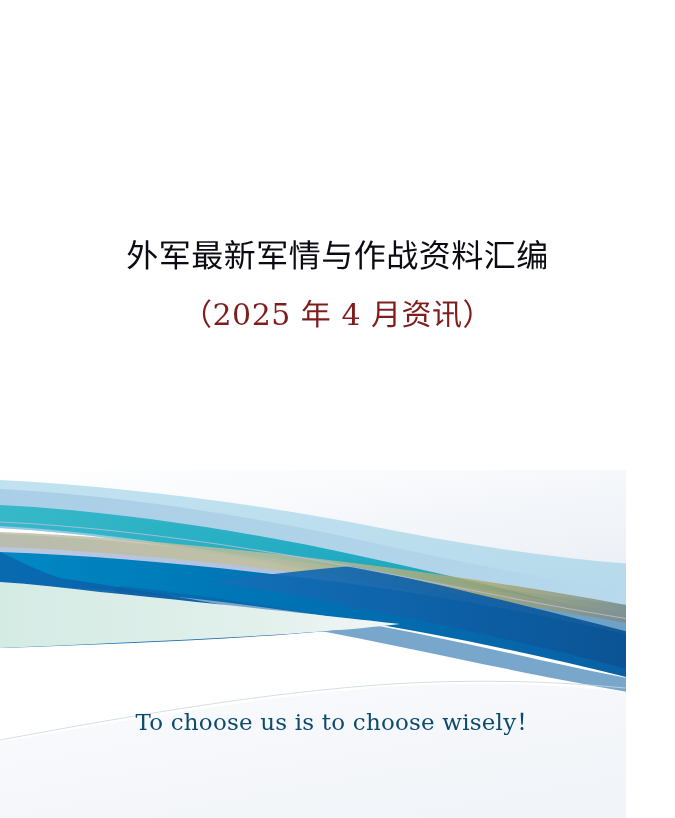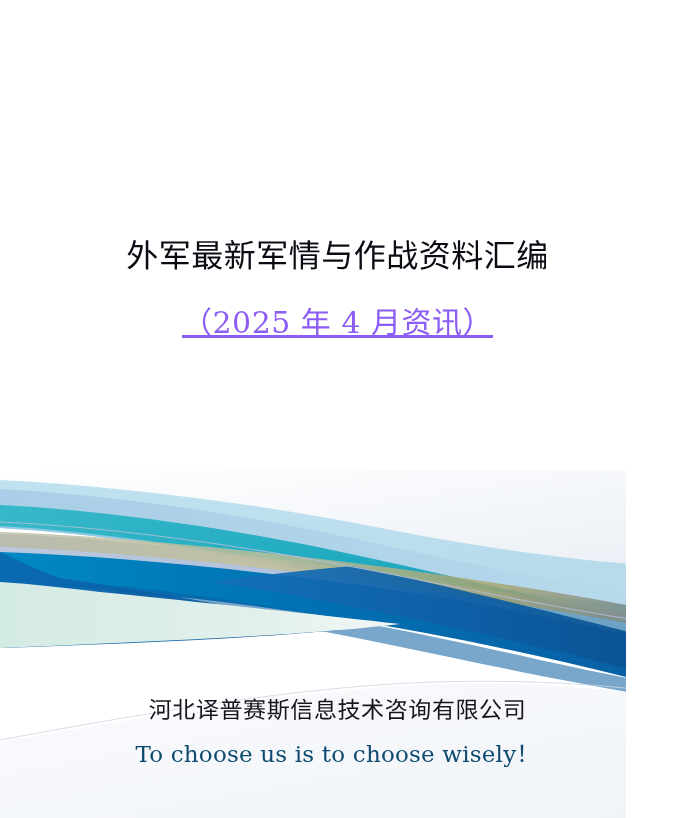--- a/index.html
+++ b/index.html
@@ -47,25 +47,24 @@
     font-size: 32px;
     line-height: 48px;
     letter-spacing: 0.5px;
     color: #0b0b14;
     white-space: nowrap;
   }
   .doc-subtitle {
     font-family: "DejaVu Serif", "Liberation Serif", serif;
     font-size: 30px;
     line-height: 46px;
-    margin-top: 20px;
+    margin-top: 12px;
     letter-spacing: 0.5px;
-    color: #8b5cf6;
-    white-space: nowrap;
-    text-decoration: underline;
+    color: #7f1d1d;
+    white-space: nowrap;
   }
 
   
   .footer-block {
     position: absolute;
     left: 0;
     top: 694px;
     width: 675px;
     text-align: center;
   }
@@ -245,17 +244,16 @@
                C 270,692 140,714 0,740" fill="none" stroke="#ccd5e4" stroke-width="1" opacity="0.8"></path>
     </svg>
   </div>
 
   <div class="title-block">
     <div class="doc-title">外军最新军情与作战资料汇编</div>
     <div class="doc-subtitle">（2025 年 4 月资讯）</div>
   </div>
 
   <div class="footer-block">
-    <div class="company-name">河北译普赛斯信息技术咨询有限公司</div>
     <div class="tagline">To choose us is to choose wisely！</div>
   </div>
 
 </div>
 
 </body></html>

